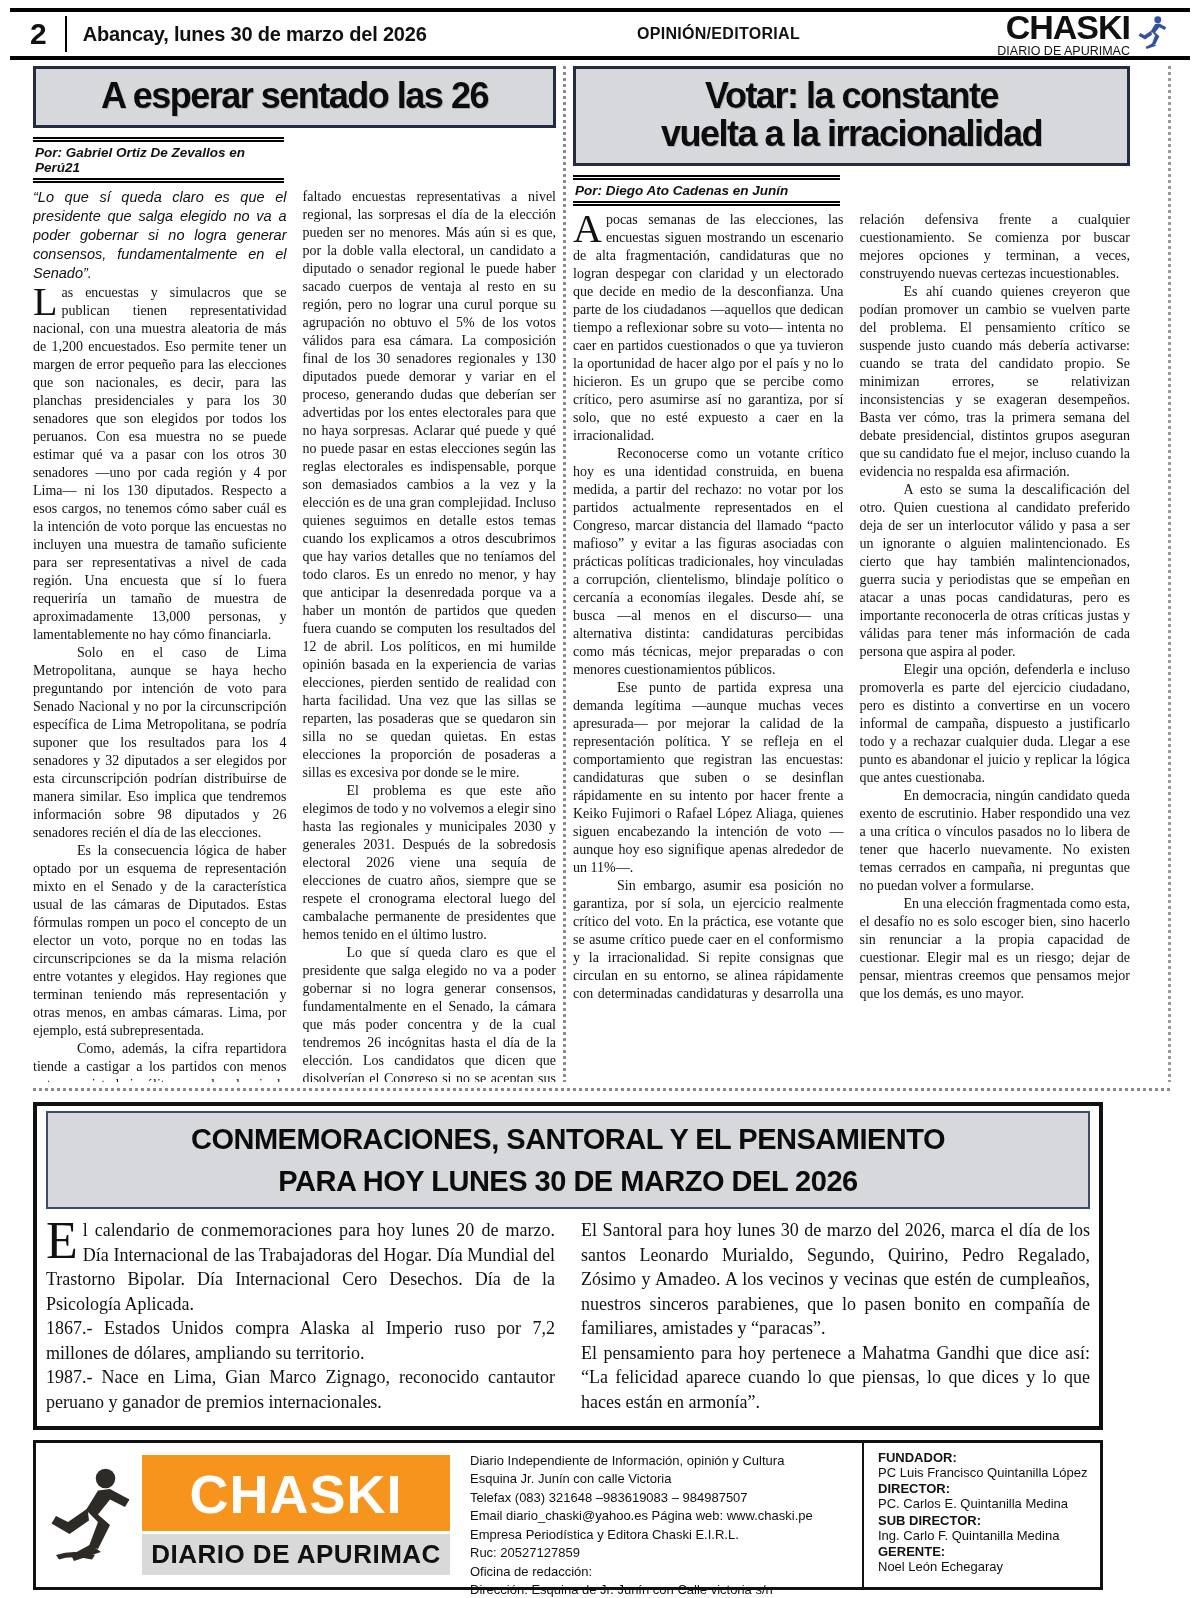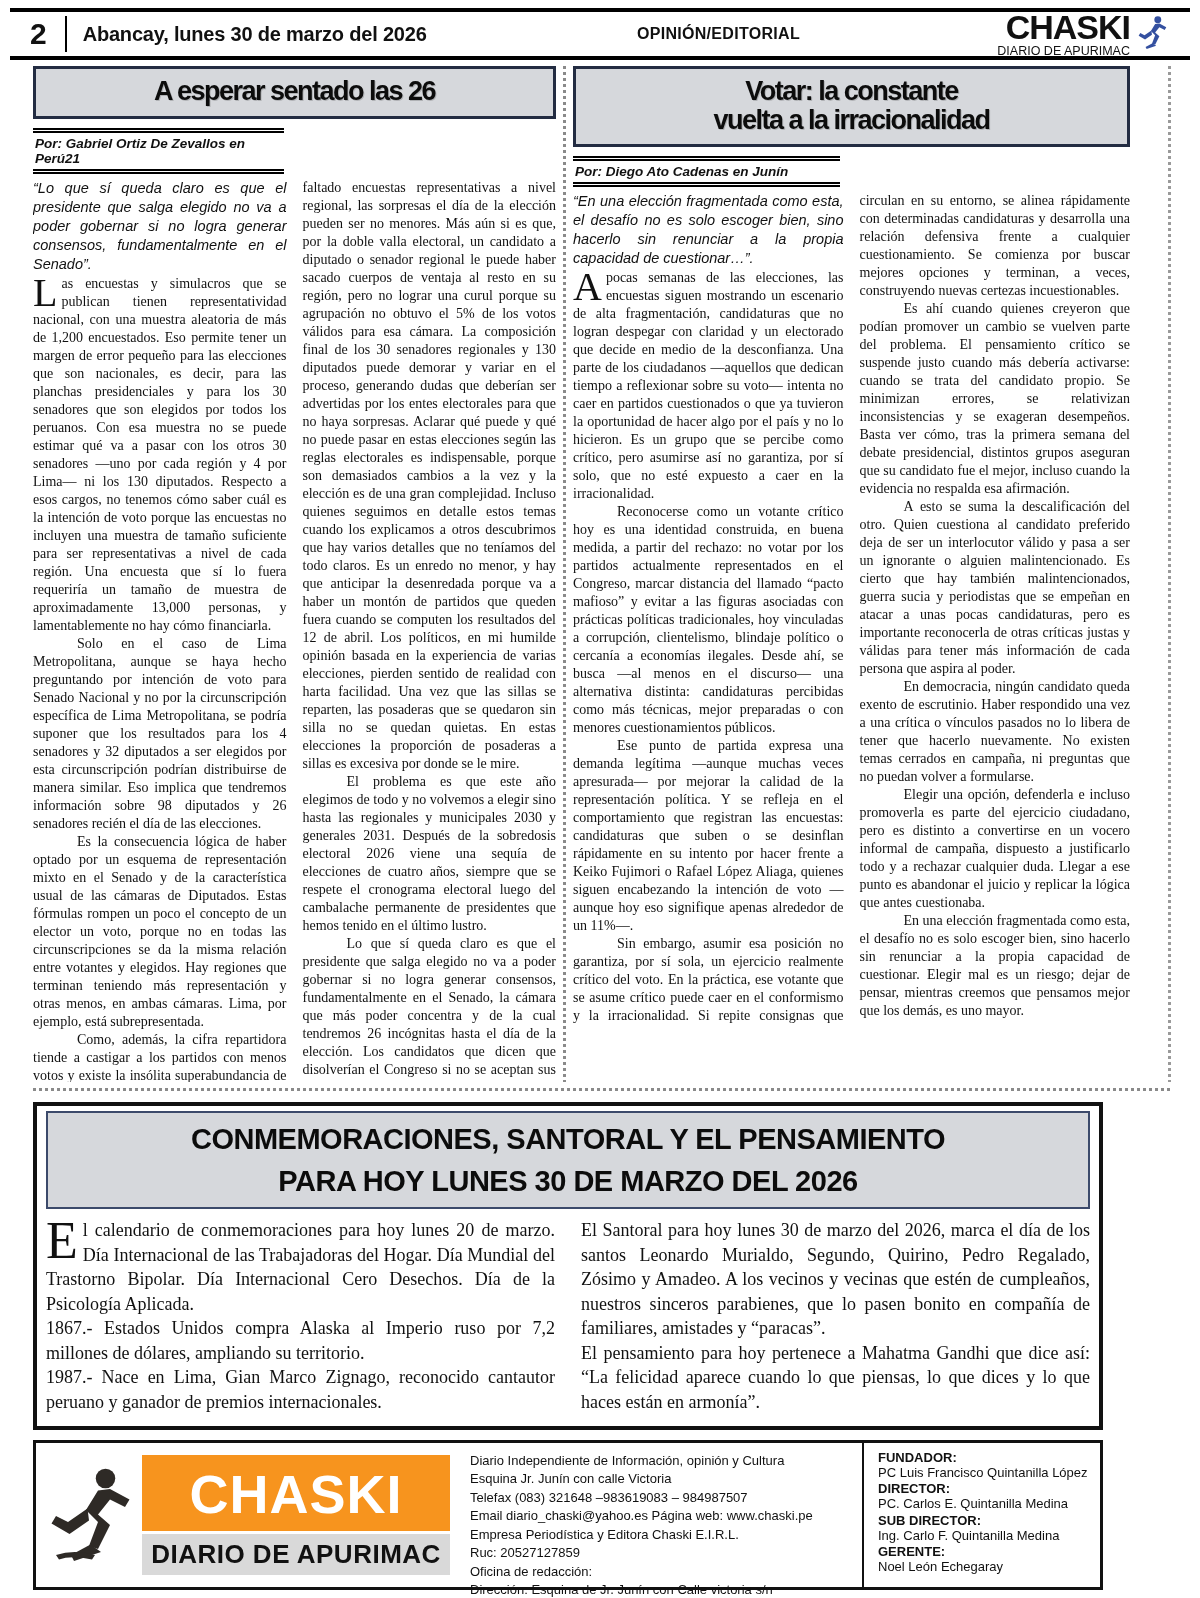--- a/index.html
+++ b/index.html
@@ -40,21 +40,21 @@
   }
   .dotted-v-right {
     position:absolute; top:66px; left:1168px; width:3px; height:1016px;
     background-image:repeating-linear-gradient(to bottom,#9a9a9a 0 3px,transparent 3px 6px);
   }
 
   .headline-box {
     border:3px solid #232c42; background:#d6d8dc;
     text-align:center; padding:8px 2px 10px;
     font-family:"Liberation Sans", sans-serif; font-weight:bold;
-    font-size:27px; line-height:1.06; letter-spacing:-1.5px; color:#0c0c0c;
+    font-size:36px; line-height:1.06; letter-spacing:-1.5px; color:#0c0c0c;
     text-shadow:1px 1px 0 rgba(0,0,0,0.18);
   }
   .byline {
     display:inline-block; width:48%; min-width:250px;
     border-top:5px double #000; border-bottom:5px double #000;
     padding:3px 2px; margin:9px 0 5px;
     font:italic bold 13.5px "Liberation Sans", sans-serif;
   }
   .body {
     column-count:2; column-gap:16px;
@@ -175,30 +175,29 @@
 
     <div class="divider-v"></div>
 
     <article class="art art-right">
       <div class="headline-box">
         <div>Votar: la constante</div>
         <div>vuelta a la irracionalidad</div>
       </div>
       <div class="byline">Por: Diego Ato Cadenas en Junín</div>
       <div class="body">
-        <p class="lead">“En una elección fragmentada como esta, el desafío no es solo escoger bien, sino hacerlo sin renunciar a la propia capacidad de cuestionar…”.</p>
         <p class="opening"><span class="dropcap">A</span><span>pocas semanas de las elecciones, las encuestas siguen mostrando un escenario de alta fragmentación, candidaturas que no logran despegar con claridad y un electorado que decide en medio de la desconfianza. Una parte de los ciudadanos —aquellos que dedican tiempo a reflexionar sobre su voto— intenta no caer en partidos cuestionados o que ya tuvieron la oportunidad de hacer algo por el país y no lo hicieron. Es un grupo que se percibe como crítico, pero asumirse así no garantiza, por sí solo, que no esté expuesto a caer en la irracionalidad.</span></p>
         <div>
             <p>Reconocerse como un votante crítico hoy es una identidad construida, en buena medida, a partir del rechazo: no votar por los partidos actualmente representados en el Congreso, marcar distancia del llamado “pacto mafioso” y evitar a las figuras asociadas con prácticas políticas tradicionales, hoy vinculadas a corrupción, clientelismo, blindaje político o cercanía a economías ilegales. Desde ahí, se busca —al menos en el discurso— una alternativa distinta: candidaturas percibidas como más técnicas, mejor preparadas o con menores cuestionamientos públicos.</p>
             <p>Ese punto de partida expresa una demanda legítima —aunque muchas veces apresurada— por mejorar la calidad de la representación política. Y se refleja en el comportamiento que registran las encuestas: candidaturas que suben o se desinflan rápidamente en su intento por hacer frente a Keiko Fujimori o Rafael López Aliaga, quienes siguen encabezando la intención de voto —aunque hoy eso signifique apenas alrededor de un 11%—.</p>
             <p>Sin embargo, asumir esa posición no garantiza, por sí sola, un ejercicio realmente crítico del voto. En la práctica, ese votante que se asume crítico puede caer en el conformismo y la irracionalidad. Si repite consignas que circulan en su entorno, se alinea rápidamente con determinadas candidaturas y desarrolla una relación defensiva frente a cualquier cuestionamiento. Se comienza por buscar mejores opciones y terminan, a veces, construyendo nuevas certezas incuestionables.</p>
             <p>Es ahí cuando quienes creyeron que podían promover un cambio se vuelven parte del problema. El pensamiento crítico se suspende justo cuando más debería activarse: cuando se trata del candidato propio. Se minimizan errores, se relativizan inconsistencias y se exageran desempeños. Basta ver cómo, tras la primera semana del debate presidencial, distintos grupos aseguran que su candidato fue el mejor, incluso cuando la evidencia no respalda esa afirmación.</p>
             <p>A esto se suma la descalificación del otro. Quien cuestiona al candidato preferido deja de ser un interlocutor válido y pasa a ser un ignorante o alguien malintencionado. Es cierto que hay también malintencionados, guerra sucia y periodistas que se empeñan en atacar a unas pocas candidaturas, pero es importante reconocerla de otras críticas justas y válidas para tener más información de cada persona que aspira al poder.</p>
+            <p>Elegir una opción, defenderla e incluso promoverla es parte del ejercicio ciudadano, pero es distinto a convertirse en un vocero informal de campaña, dispuesto a justificarlo todo y a rechazar cualquier duda. Llegar a ese punto es abandonar el juicio y replicar la lógica que antes cuestionaba.</p>
             <p>En democracia, ningún candidato queda exento de escrutinio. Haber respondido una vez a una crítica o vínculos pasados no lo libera de tener que hacerlo nuevamente. No existen temas cerrados en campaña, ni preguntas que no puedan volver a formularse.</p>
-            <p>Elegir una opción, defenderla e incluso promoverla es parte del ejercicio ciudadano, pero es distinto a convertirse en un vocero informal de campaña, dispuesto a justificarlo todo y a rechazar cualquier duda. Llegar a ese punto es abandonar el juicio y replicar la lógica que antes cuestionaba.</p>
             <p>En una elección fragmentada como esta, el desafío no es solo escoger bien, sino hacerlo sin renunciar a la propia capacidad de cuestionar. Elegir mal es un riesgo; dejar de pensar, mientras creemos que pensamos mejor que los demás, es uno mayor.</p>
           </div>
       </div>
     </article>
 
   </main>
 
   <div class="dotted-v-right"></div>
   <div class="dotted-h"></div>
 

